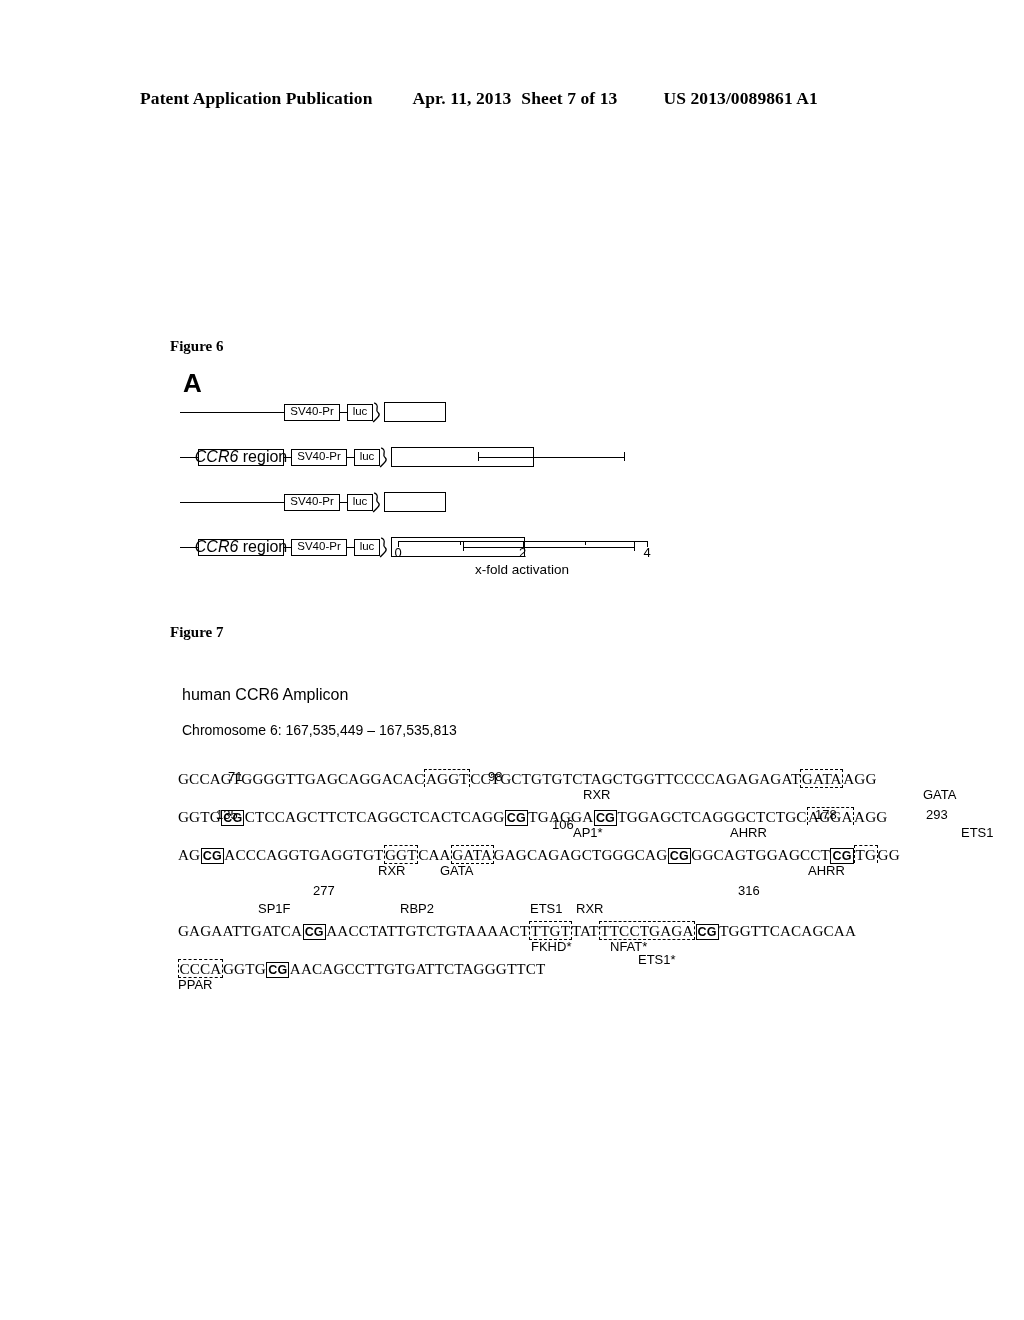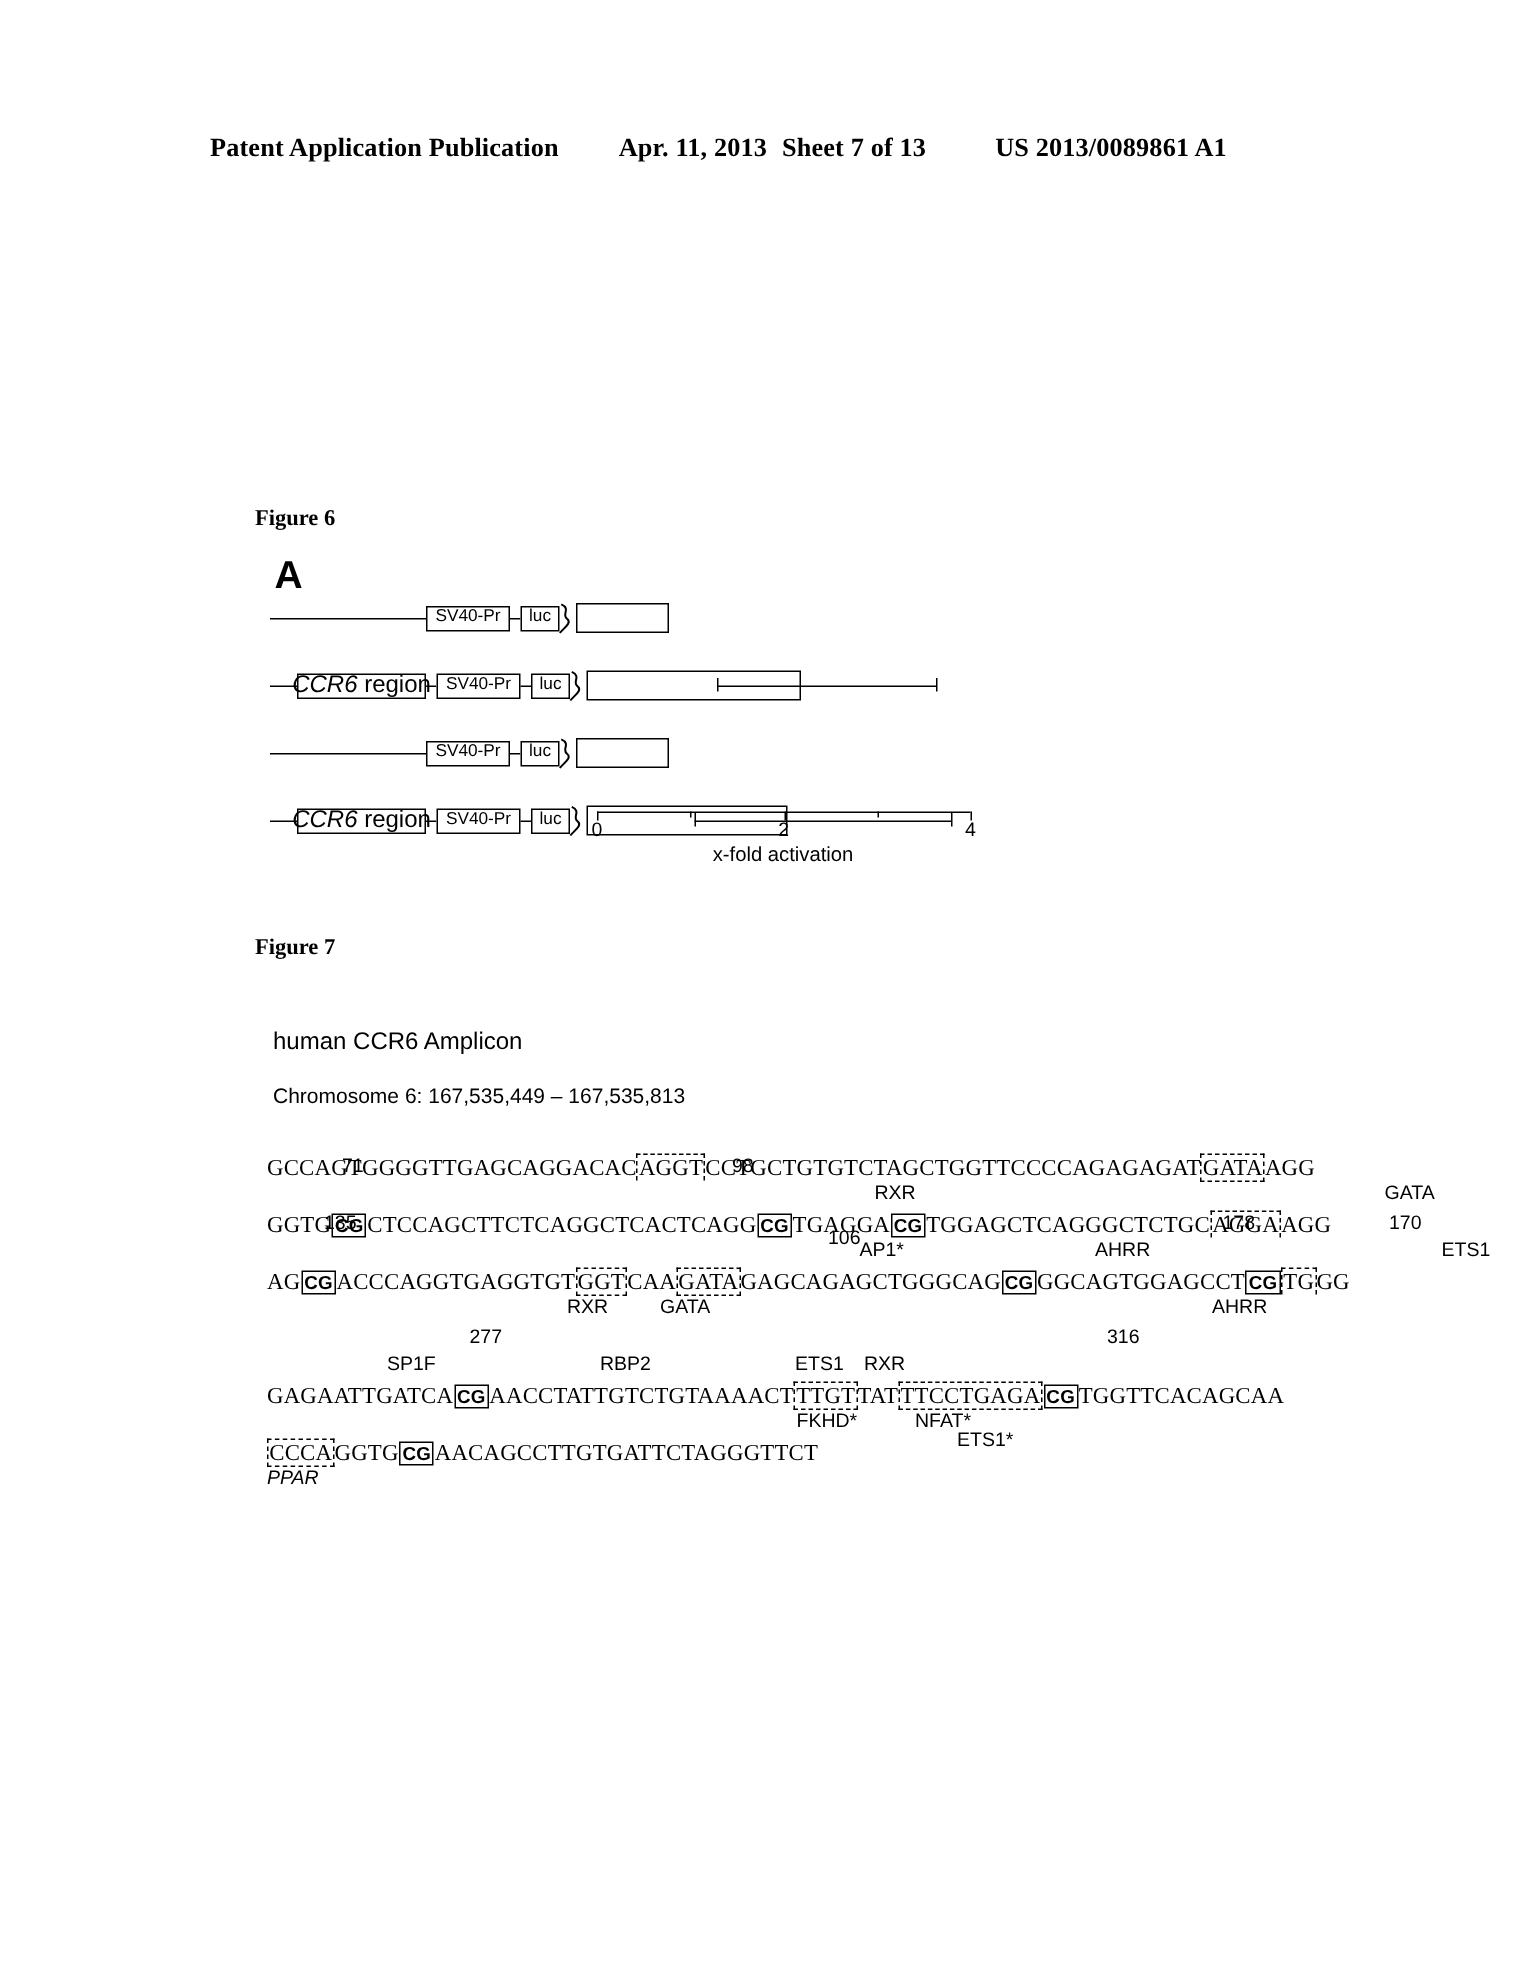--- a/index.html
+++ b/index.html
@@ -296,21 +296,21 @@
       <div class="annot tf" style="left: 405px;">RXR</div>
       <div class="annot num2" style="left: 310px;">98</div>
       <div class="annot num2" style="left: 374px; margin-top: 48px;">106</div>
       <div class="annot tf" style="left: 745px;">GATA</div>
     </div>
     <div class="seq-line">
       <div class="seq-dna"><span>GGTG</span><span class="cg">CG</span><span>CTCCAGCTTCTCAGGCTCACTCAGG</span><span class="cg">CG</span><span>TGAGGA</span><span class="cg">CG</span><span>TGGAGCTCAGGGCTCTGC</span><span class="tfbs-top">AGGA</span><span>AGG</span></div>
       <div class="annot tf" style="left: 395px;">AP1*</div>
       <div class="annot tf" style="left: 552px;">AHRR</div>
       <div class="annot num2" style="left: 637px;">178</div>
-      <div class="annot num2" style="left: 748px;">170</div>
+      <div class="annot num2" style="left: 748px;">293</div>
       <div class="annot tf" style="left: 783px;">ETS1</div>
       <div class="annot num2" style="left: 38px;">135</div>
     </div>
     <div class="seq-line">
       <div class="seq-dna"><span>AG</span><span class="cg">CG</span><span>ACCCAGGTGAGGTGT</span><span class="tfbs">GGT</span><span>CAA</span><span class="tfbs">GATA</span><span>GAGCAGAGCTGGGCAG</span><span class="cg">CG</span><span>GGCAGTGGAGCCT</span><span class="cg">CG</span><span class="tfbs-top">TG</span><span>GG</span></div>
       <div class="annot tf" style="left: 200px;">RXR</div>
       <div class="annot tf" style="left: 262px;">GATA</div>
       <div class="annot tf" style="left: 630px;">AHRR</div>
     </div>
     <div class="seq-line">
@@ -322,19 +322,19 @@
       <div class="annot num2" style="left: 560px;">316</div>
     </div>
     <div class="seq-line">
       <div class="seq-dna"><span>GAGAATTGATCA</span><span class="cg">CG</span><span>AACCTATTGTCTGTAAAACT</span><span class="tfbs">TTGT</span><span>TAT</span><span class="tfbs">TTCCTGAGA</span><span class="cg">CG</span><span>TGGTTCACAGCAA</span></div>
       <div class="annot tf" style="left: 353px;">FKHD*</div>
       <div class="annot tf" style="left: 432px;">NFAT*</div>
       <div class="annot tf2" style="left: 460px;">ETS1*</div>
     </div>
     <div class="seq-line">
       <div class="seq-dna"><span class="tfbs">CCCA</span><span>GGTG</span><span class="cg">CG</span><span>AACAGCCTTGTGATTCTAGGGTTCT</span></div>
-      <div class="annot tf" style="left: 0px; font-style: italic;">PPAR</div>
+      <div class="annot tf" style="left: 0px;">PPAR</div>
     </div>
   </div>
 
 <div class="axis-tick-label" style="left: 398px;">0</div>
 <div class="axis-tick-label" style="left: 522.5px;">2</div>
 <div class="axis-tick-label" style="left: 647px;">4</div>
 
 </body></html>

